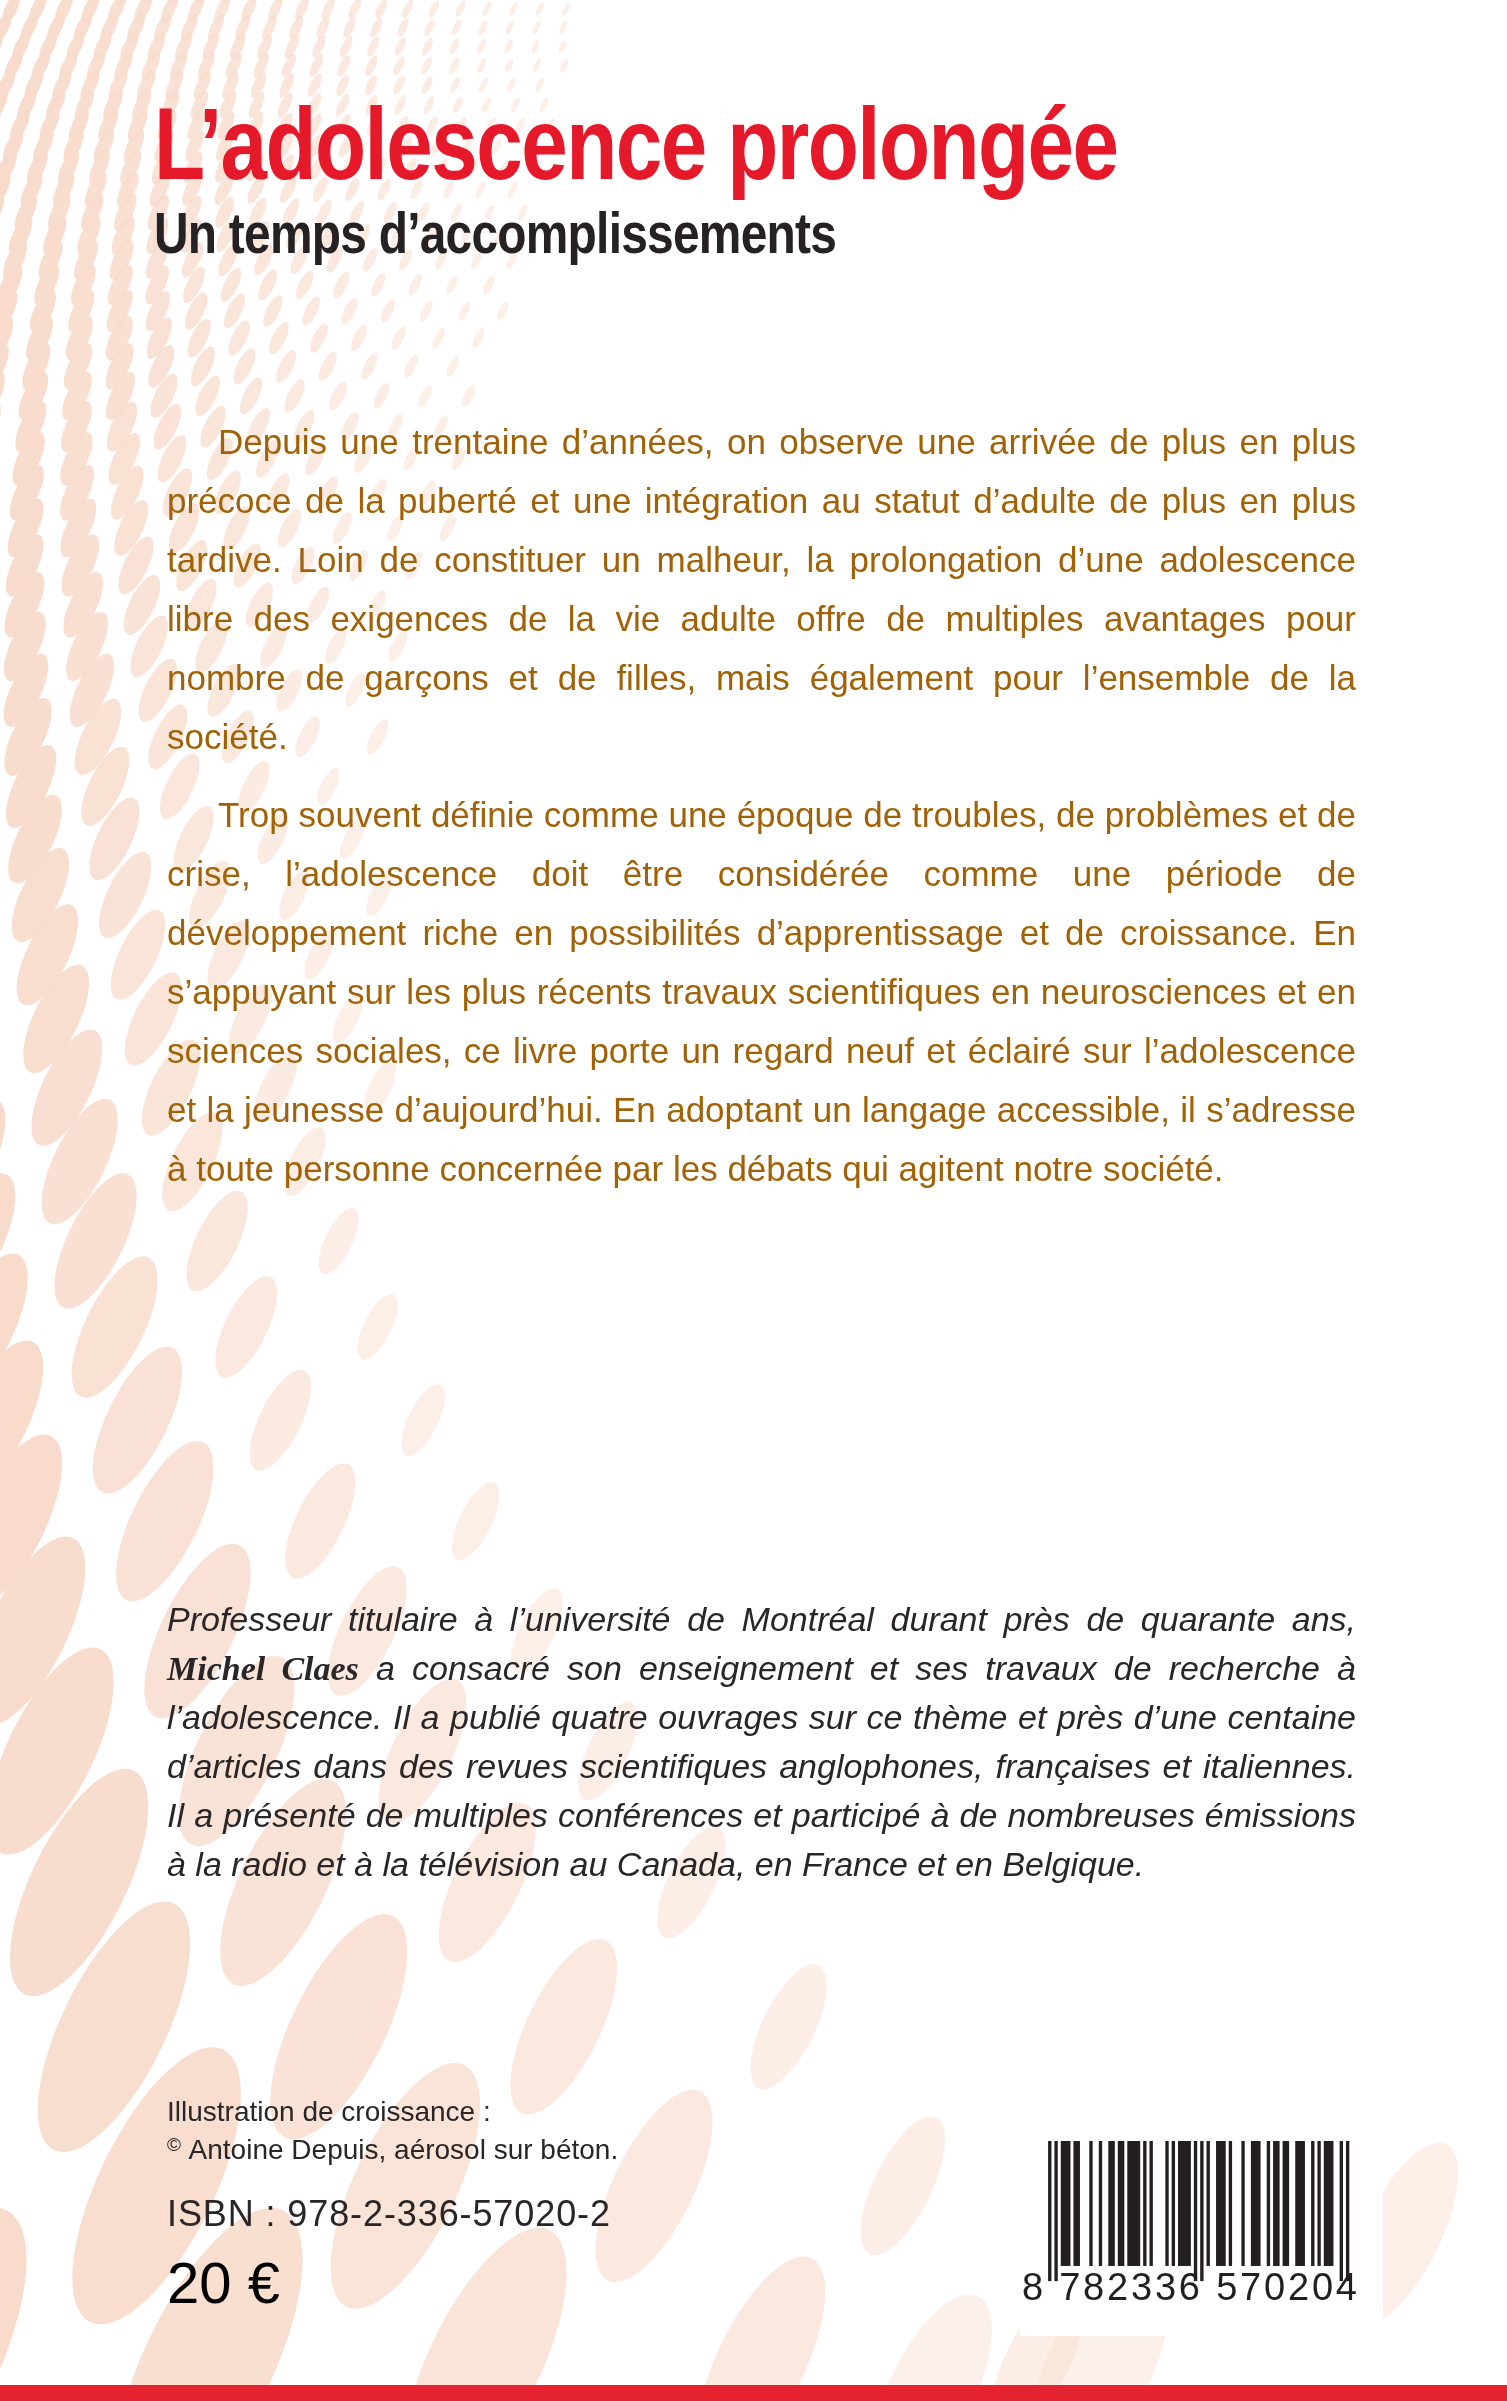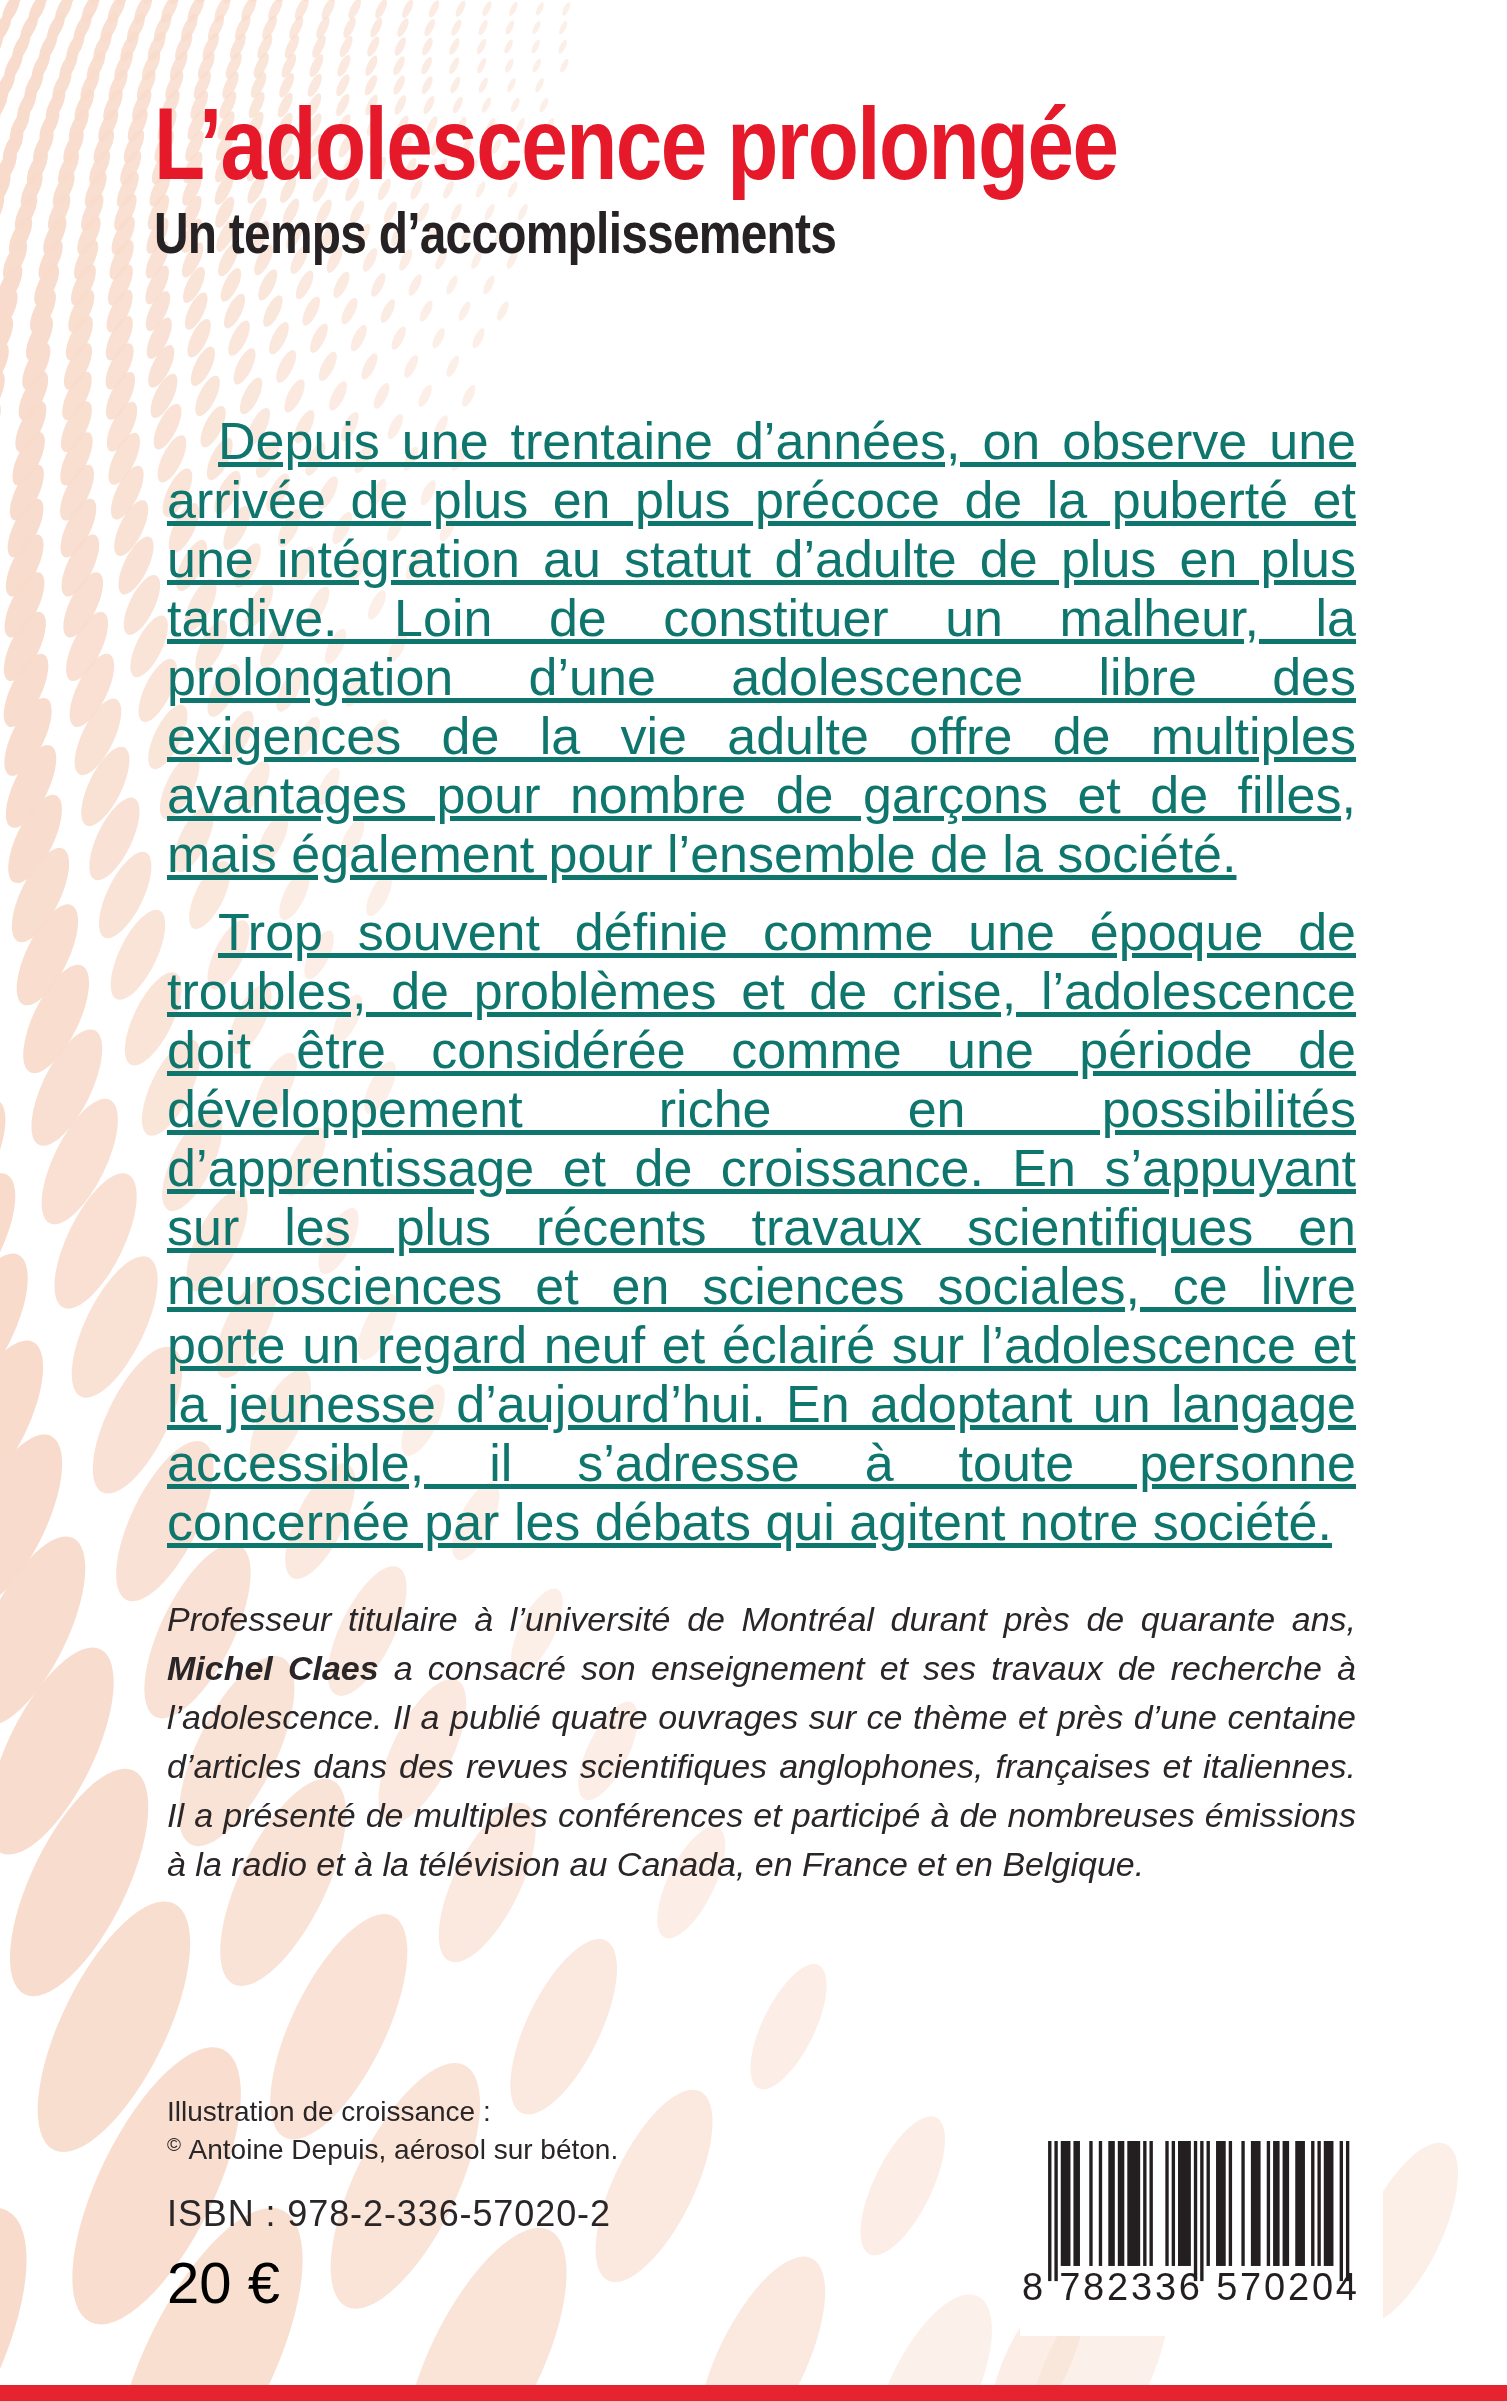--- a/index.html
+++ b/index.html
@@ -21,29 +21,29 @@
     transform:scaleX(.82);transform-origin:0 0;
   }
   .subtitle{
     position:absolute;left:154px;top:204px;margin:0;
     font-size:57px;line-height:59px;font-weight:700;
     letter-spacing:-0.9px;white-space:nowrap;color:#262122;
     transform:scaleX(.84);transform-origin:0 0;
   }
   .text-col{
     position:absolute;left:167px;top:412px;width:1189px;
-    font-size:52px;line-height:59px;text-align:justify;color:#0f766e;text-decoration:underline;
+    font-size:35px;line-height:59px;text-align:justify;color:#a16207;
   }
   .body-par{margin:0 0 19px 0;text-indent:51px;}
   .bio{
     position:absolute;left:167px;top:1595px;width:1189px;margin:0;
     font-size:34px;line-height:49px;font-style:italic;
     text-align:justify;color:#2a2526;
   }
-  .bio .author{font-weight:700;}
+  .bio .author{font-weight:700;font-family:Liberation Serif, serif;}
   .credit{
     position:absolute;left:167px;top:2093px;margin:0;
     font-size:28px;line-height:38px;color:#2a2526;
   }
   .credit .cp{font-size:19px;position:relative;top:-7.6px;margin-right:7.6px;}
   .isbn{
     position:absolute;left:167px;top:2194px;margin:0;
     font-size:36px;line-height:40px;letter-spacing:0.9px;color:#2a2526;
   }
   .price{

